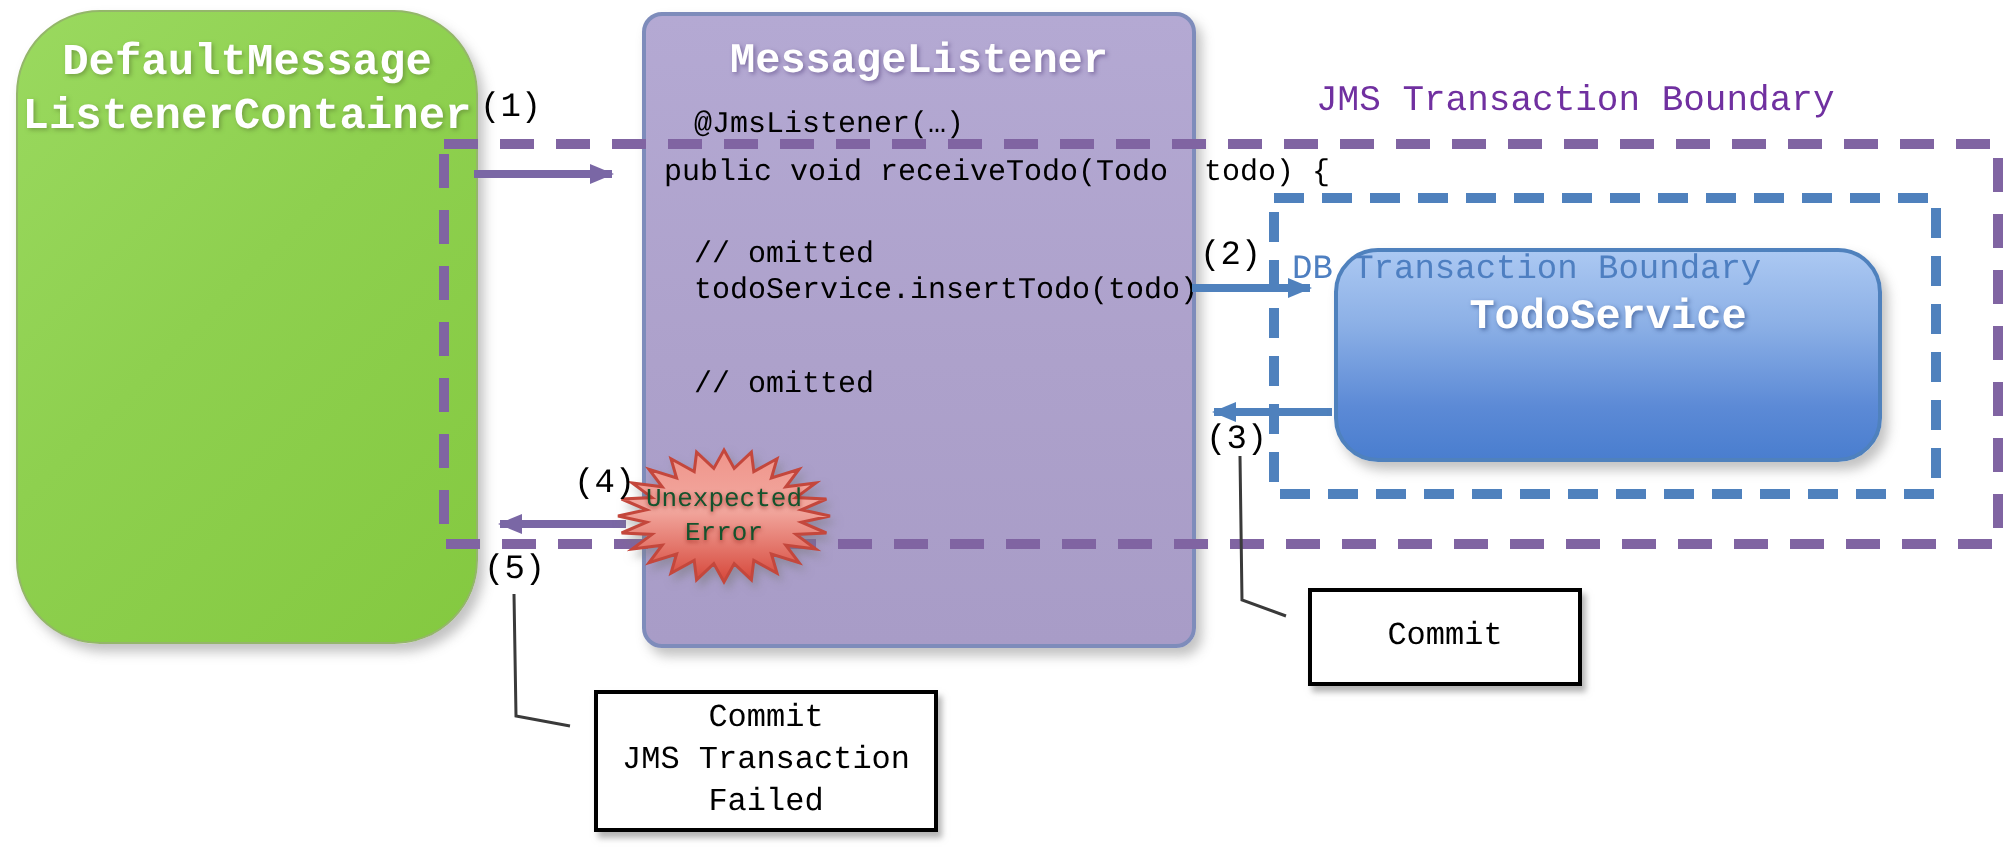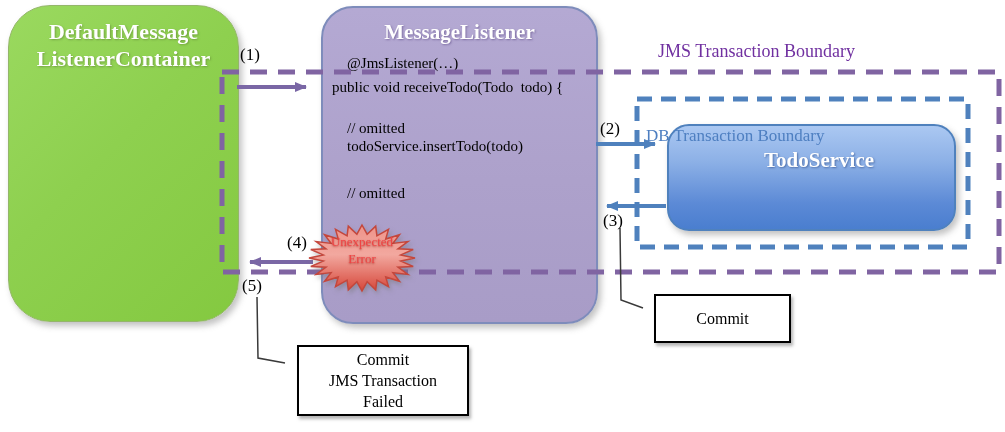--- a/index.html
+++ b/index.html
@@ -1,53 +1,52 @@
 <!DOCTYPE html>
 <html><head>
 <meta charset="utf-8">
 <style>
   html,body{margin:0;padding:0;background:#ffffff;}
   #canvas{
     position:relative;width:1005px;height:424px;background:#ffffff;overflow:hidden;
-    font-family:Liberation Serif, serif;
+    font-family:Liberation Mono, monospace;
   }
   .abs{position:absolute;}
   
   .green-box{
     left:8px;top:5px;width:229px;height:315px;border-radius:42px;
     background:linear-gradient(135deg,#9ad95f 0%,#8ed04f 45%,#84c940 100%);
     border:1px solid #94b66a;
     box-shadow:3px 4px 6px rgba(120,120,120,.45);
     z-index:1;
   }
   .green-box .title{
     margin-top:12px;text-align:center;color:#ffffff;font-size:22px;font-weight:bold;
     line-height:27px;text-shadow:1px 1px 2px rgba(90,120,50,.55);
   }
   .purple-box{
-    left:321px;top:6px;width:273px;height:314px;border-radius:32px;
+    left:321px;top:6px;width:273px;height:314px;border-radius:10px;
     background:linear-gradient(180deg,#b4a9d3 0%,#ada1cb 55%,#a89cc7 100%);
     border:2px solid #7e8cbb;
     box-shadow:3px 4px 6px rgba(120,120,120,.45);
     z-index:1;
   }
   .purple-box .title{
     margin-top:12px;text-align:center;color:#ffffff;font-size:21px;font-weight:bold;
     text-shadow:1px 1px 2px rgba(90,70,130,.6);
   }
   .code-line{
     position:absolute;color:#000000;font-size:15px;white-space:pre;line-height:18px;
   }
   .todo-box{
     left:667px;top:124px;width:270px;height:103px;border-radius:22px;
     background:linear-gradient(180deg,#abc8f2 0%,#8cb0e6 35%,#5c8ad6 75%,#4a7ecf 100%);
     border:2px solid #4f81bd;
     box-shadow:3px 4px 6px rgba(120,120,120,.45);
     z-index:3;
-    padding-left:15px;
   }
   .todo-box .title{
     margin-top:22px;text-align:center;color:#ffffff;font-size:21px;font-weight:bold;
     text-shadow:1px 1px 2px rgba(40,70,130,.6);
   }
   
   .jms-label{left:658px;top:41px;font-size:18px;color:#7030a0;z-index:4;}
   .db-label{left:646px;top:102px;font-size:17px;color:#4e7fc1;z-index:4;margin-top:24px;}
   
   .step{font-size:17px;color:#000000;z-index:5;}
@@ -61,22 +60,22 @@
     background:#ffffff;border:2px solid #000000;z-index:4;
     box-shadow:2px 3px 3px rgba(130,130,130,.6);
     display:flex;flex-direction:column;justify-content:center;
     text-align:center;font-size:16px;color:#000000;line-height:21px;margin-left:12px;
   }
   .callout-db{left:642px;top:294px;width:133px;height:45px;}
   .callout-jms{left:285px;top:345px;width:168px;height:67px;}
   
   .burst-text{
     left:312px;top:233px;width:100px;height:50px;z-index:7;
-    display:flex;flex-direction:column;text-align:center;
-    color:#ef4444;font-size:13px;line-height:17px;
+    display:flex;flex-direction:column;justify-content:center;text-align:center;
+    color:#14532d;font-size:13px;line-height:17px;
     text-shadow:0 1px 2px rgba(150,30,20,.7);
   }
   
   #overlay{position:absolute;left:0;top:0;width:1005px;height:432px;z-index:2;}
   svg{display:block;}
 </style>
 </head>
 <body>
 
 <div id="canvas">

